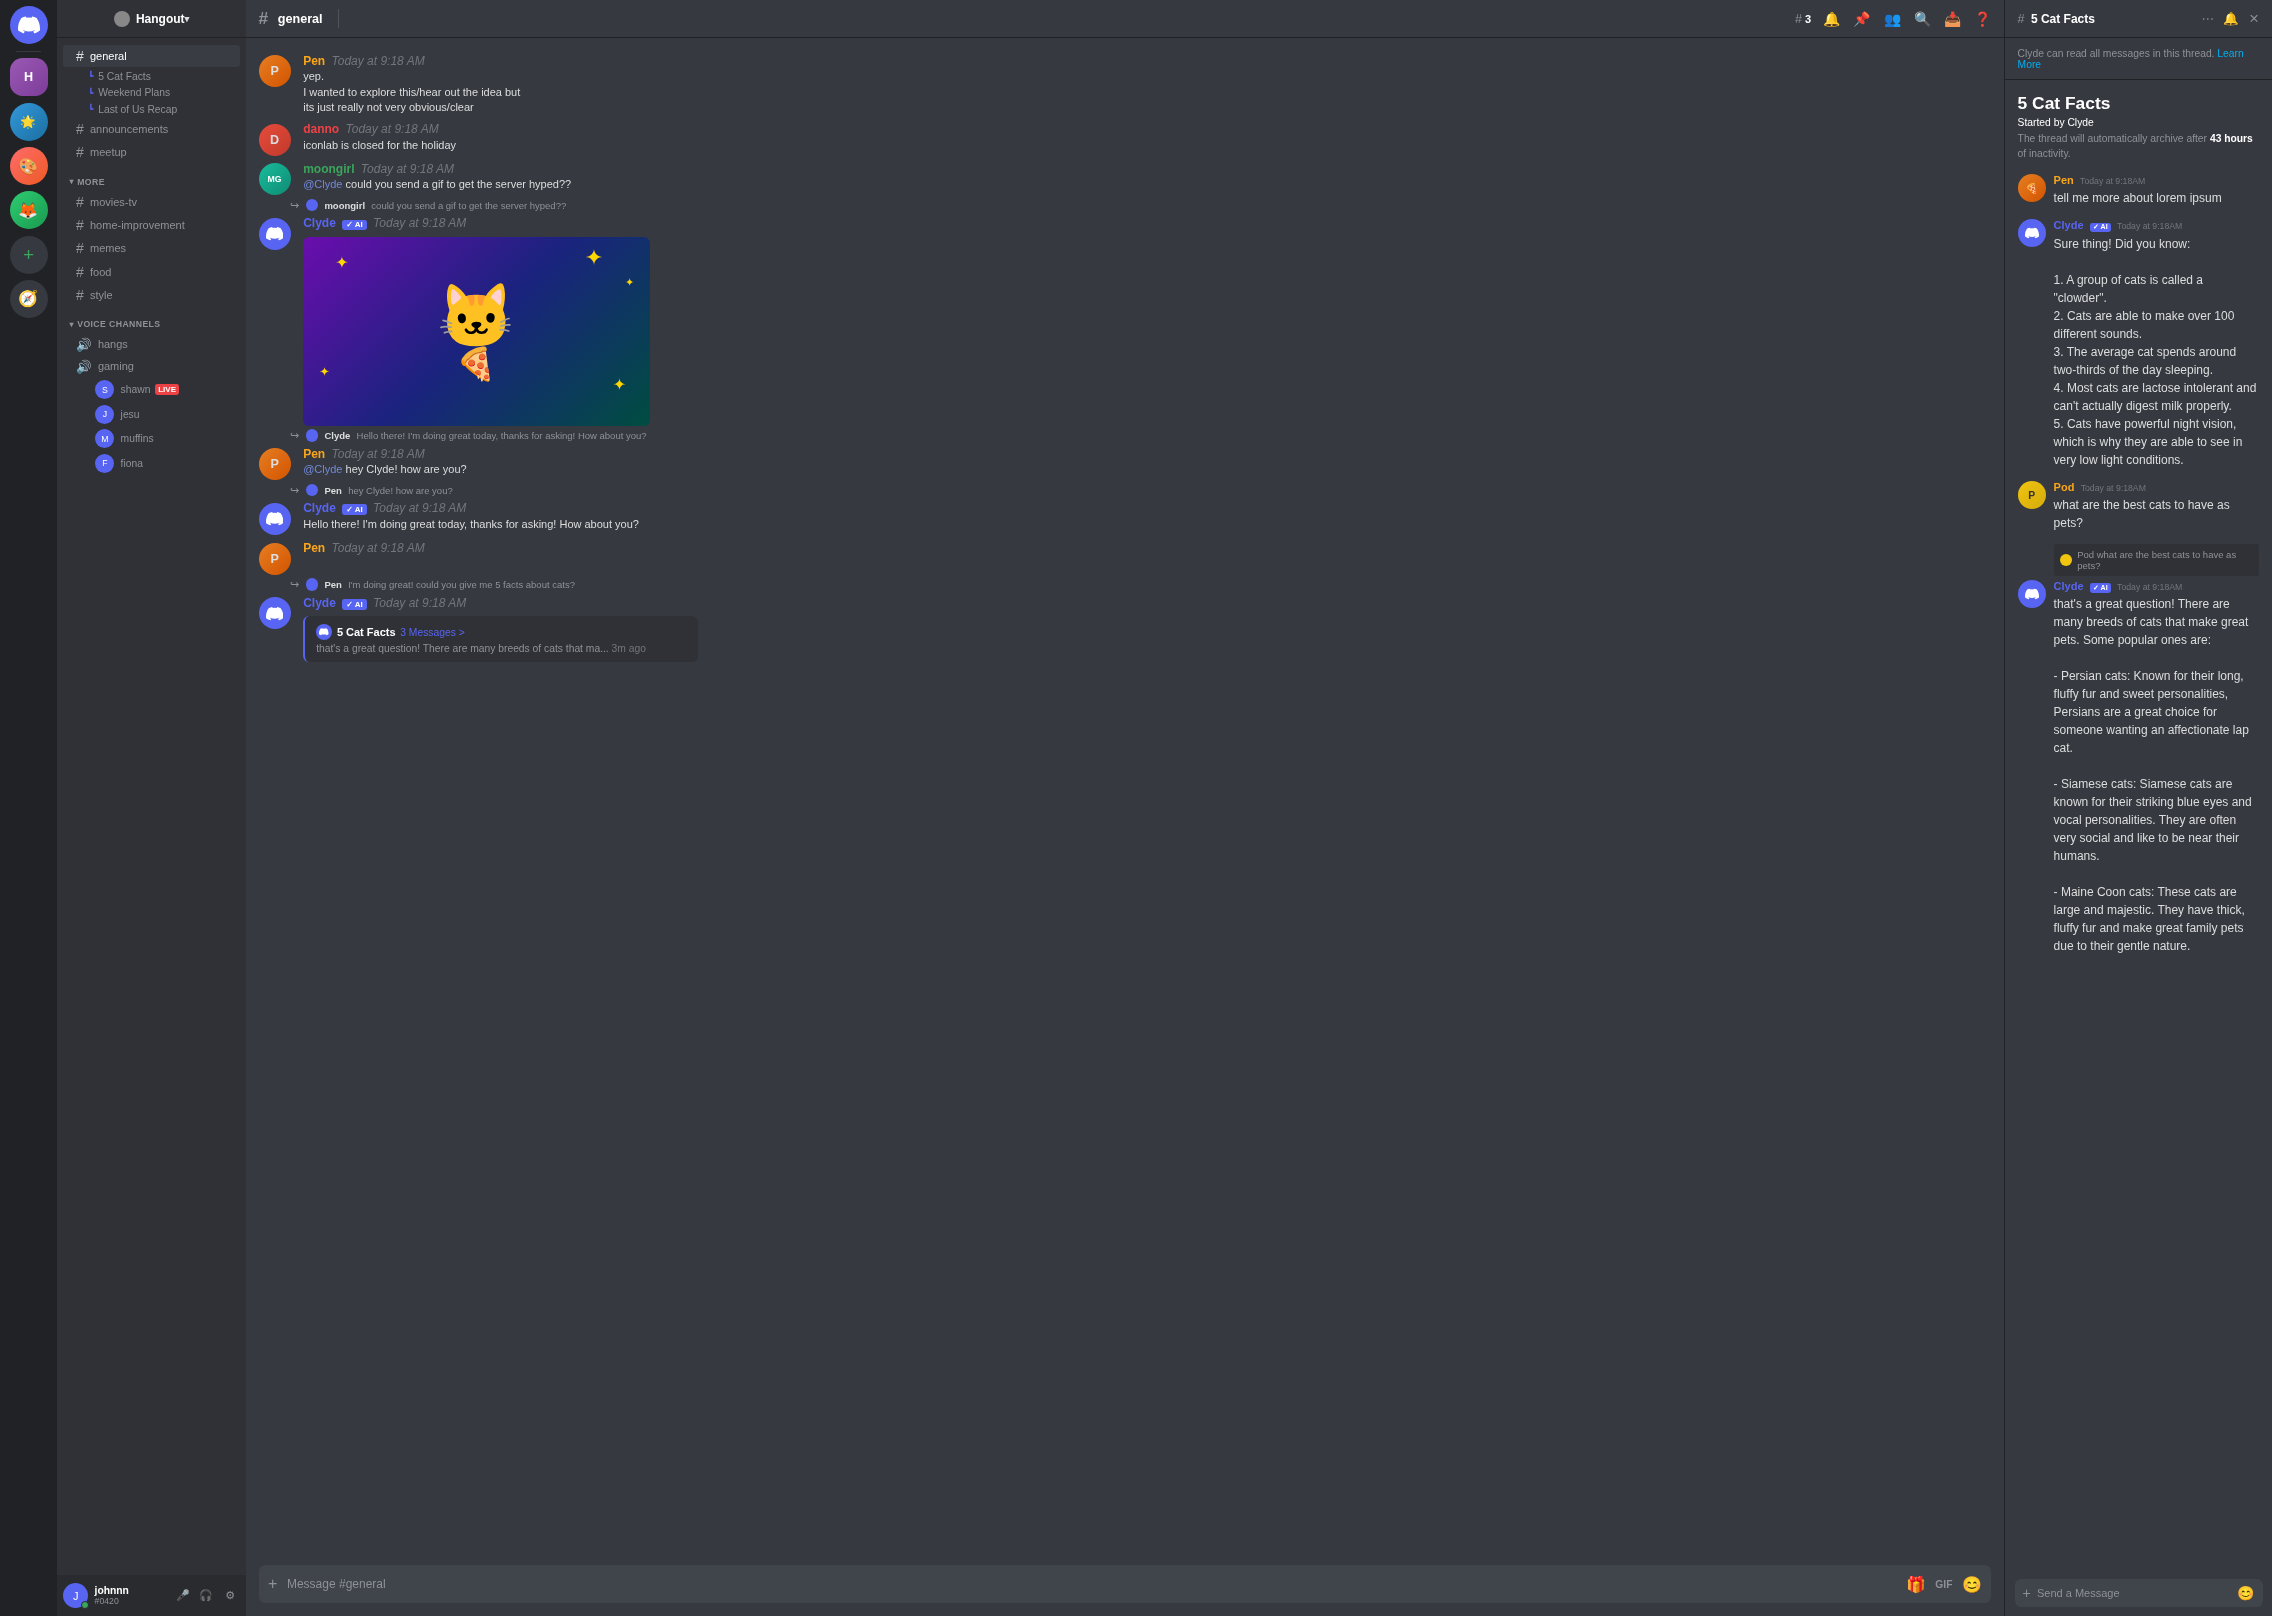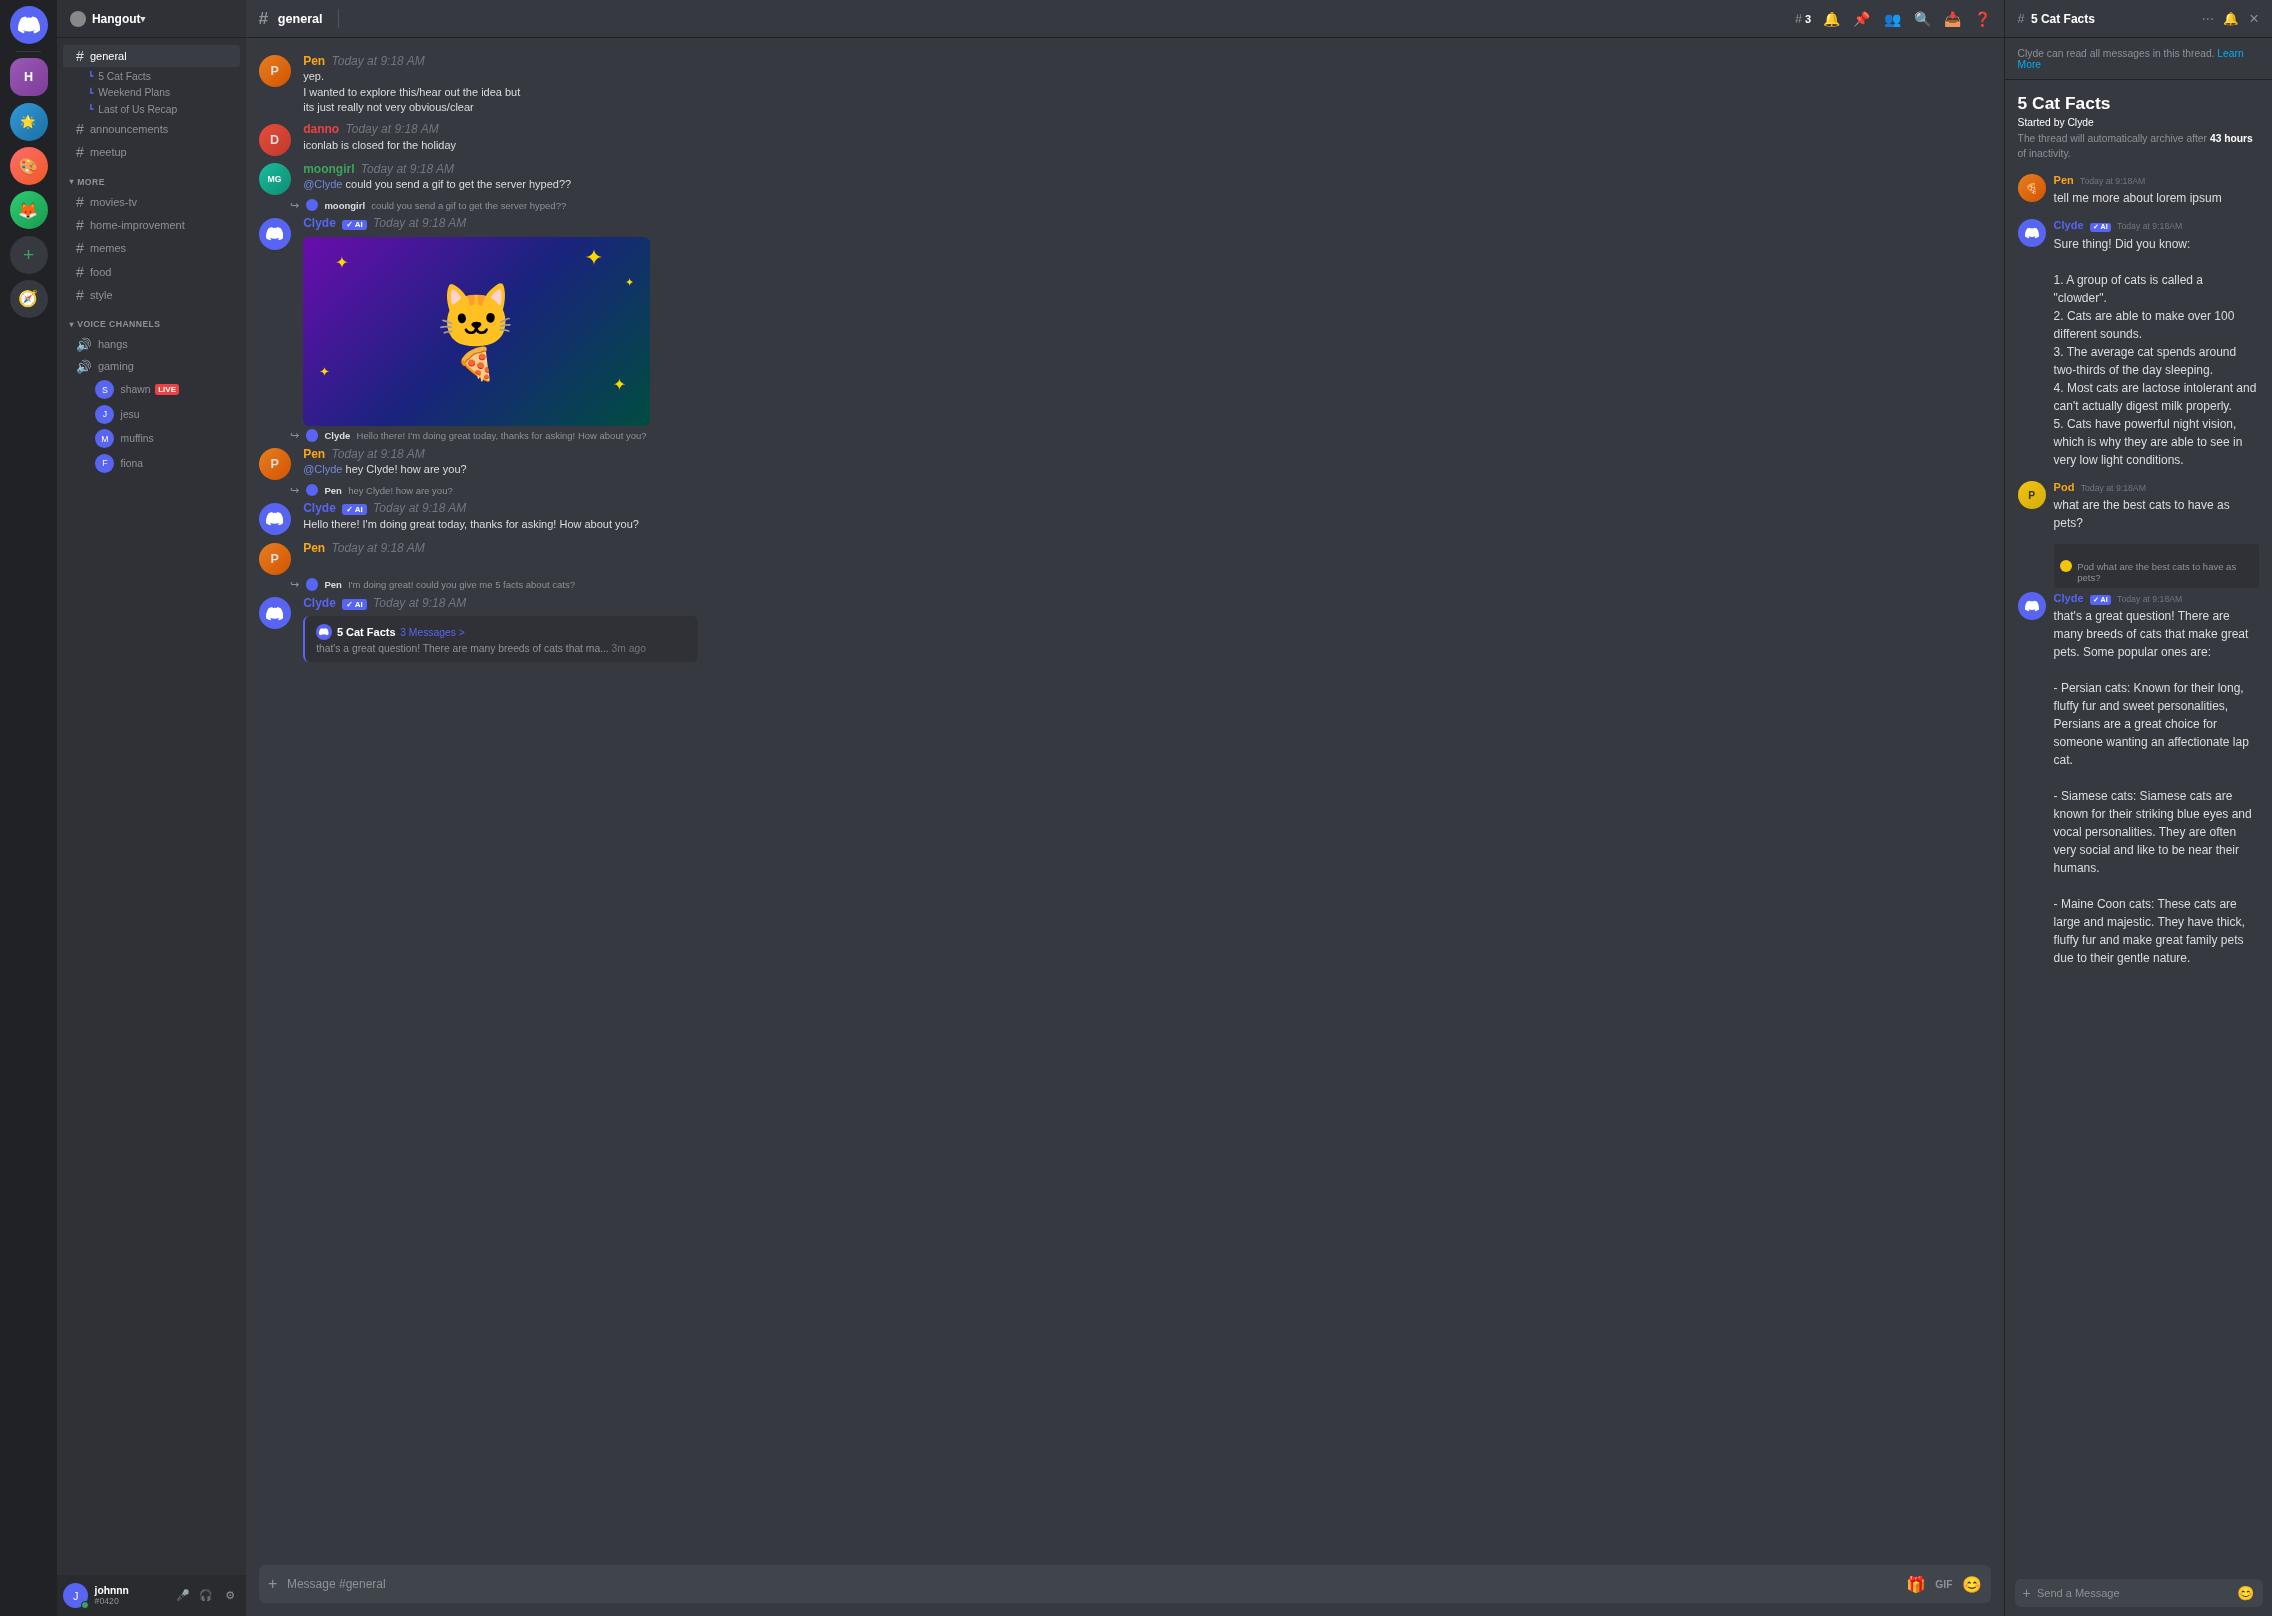--- a/index.html
+++ b/index.html
@@ -97,21 +97,21 @@
     .sidebar-header {
       height: 38px;
       display: flex;
       align-items: center;
       padding: 0 12.6px;
       border-bottom: 0.8px solid #202225;
       cursor: pointer;
       font-weight: 600;
       font-size: 12px;
       color: #fff;
-      justify-content: flex-start;
+      justify-content: center;
     }
     .sidebar-header .chevron { color: #dcddde; font-size: 9.5px; }
     .sidebar-header .server-avatar {
       width: 16px;
       height: 16px;
       border-radius: 50%;
       background: #888;
       margin-right: 6.3px;
       flex-shrink: 0;
     }
@@ -959,21 +959,21 @@
           <span class="thread-msg-author author-pod">Pod</span>
           <span class="thread-msg-time">Today at 9:18AM</span>
         </div>
         <div class="thread-msg-text">what are the best cats to have as pets?</div>
       </div>
     </div>
 
     <div style="padding-left:36px;margin-bottom:3.2px;">
       <div class="thread-reply-ref">
         <div class="ref-avatar" style="background:#f1c40f;width:12.6px;height:12.6px;border-radius:50%;flex-shrink:0;"></div>
-        <span style="color:#8e9297;margin-top:12px;">Pod what are the best cats to have as pets?</span>
+        <span style="color:#8e9297;">Pod what are the best cats to have as pets?</span>
       </div>
     </div>
 
     <div class="thread-message">
       <div class="thread-avatar av-clyde">
         <svg width="14" height="14" viewBox="0 0 24 24" fill="white">
             <path d="M20.317 4.37a19.791 19.791 0 0 0-4.885-1.515.074.074 0 0 0-.079.037c-.21.375-.444.864-.608 1.25a18.27 18.27 0 0 0-5.487 0 12.64 12.64 0 0 0-.617-1.25.077.077 0 0 0-.079-.037A19.736 19.736 0 0 0 3.677 4.37a.07.07 0 0 0-.032.027C.533 9.046-.32 13.58.099 18.057a.082.082 0 0 0 .031.057 19.9 19.9 0 0 0 5.993 3.03.078.078 0 0 0 .084-.028 14.09 14.09 0 0 0 1.226-1.994.076.076 0 0 0-.041-.106 13.107 13.107 0 0 1-1.872-.892.077.077 0 0 1-.008-.128 10.2 10.2 0 0 0 .372-.292.074.074 0 0 1 .077-.01c3.928 1.793 8.18 1.793 12.062 0a.074.074 0 0 1 .078.01c.12.098.246.198.373.292a.077.077 0 0 1-.006.127 12.299 12.299 0 0 1-1.873.892.077.077 0 0 0-.041.107c.36.698.772 1.362 1.225 1.993a.076.076 0 0 0 .084.028 19.839 19.839 0 0 0 6.002-3.03.077.077 0 0 0 .032-.054c.5-5.177-.838-9.674-3.549-13.66a.061.061 0 0 0-.031-.03z"></path>
           </svg>
       </div>
       <div class="thread-msg-content">

